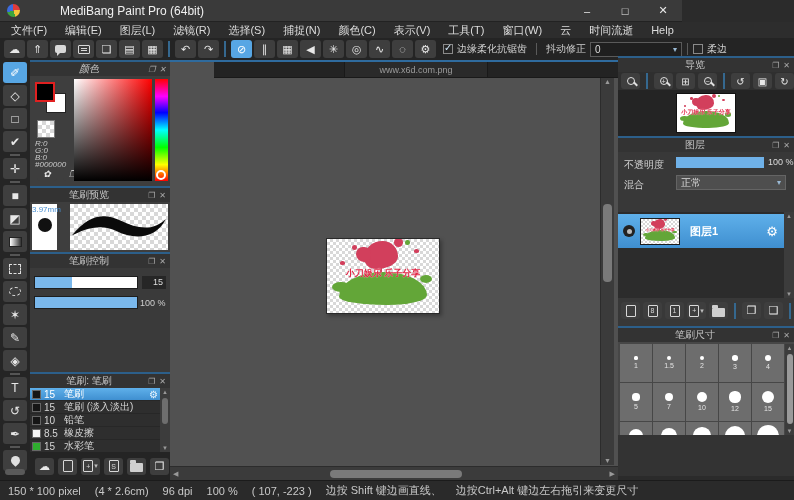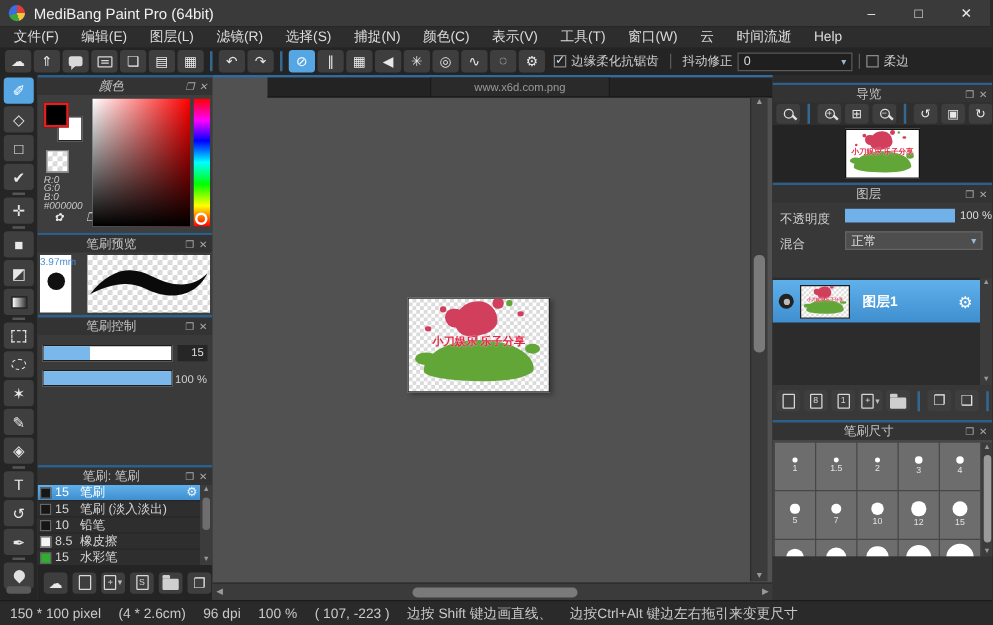--- a/index.html
+++ b/index.html
@@ -1,23 +1,23 @@
 <!DOCTYPE html>
 <html><head>
 <meta charset="utf-8">
 <style>
   * { margin:0; padding:0; box-sizing:border-box; }
   html,body { width:794px; height:500px; overflow:hidden; }
   body { position:relative; background:#2b2b2b; color:#ddd;
          font-family:"Liberation Sans", sans-serif; font-size:11px; }
 
   
-  #titlebar { position:absolute; left:0; top:0; width:792px; height:22px;
+  #titlebar { position:absolute; left:0; top:0; width:682px; height:22px;
     background:#3a3a3a; display:flex; align-items:center; padding-left:7px;
-    border-bottom:1px solid #222; }
+    border-bottom:1px solid #222;gap:33px; }
   .app-ico { width:13px; height:13px; border-radius:50%; margin-right:7px;
     background:conic-gradient(#e03c3c 0 25%,#f5c63c 25% 45%,#3ca53c 45% 70%,#3c6ce0 70% 100%); }
   #title { color:#f0f0f0; font-size:12px; }
   #wctrls { margin-left:auto; display:flex; height:100%; }
   .wbtn { width:38px; height:100%; display:flex; align-items:center; justify-content:center;
     color:#e8e8e8; font-size:11px; }
 
   
   #menubar { position:absolute; left:0; top:22px; width:794px; height:16px;
     background:#2d2d2d; display:flex; align-items:center; padding-left:2px; }
@@ -40,21 +40,21 @@
     font-size:10px; color:#cfe4f5; }
   .select { background:#1f1f1f; border:1px solid #5a5a5a; height:15px; width:92px;
     display:flex; align-items:center; padding:0 4px; font-size:10px; color:#ddd; }
   .select .caret { margin-left:auto; color:#9ab9d4; font-size:8px; }
 
   
   #toolscol { position:absolute; left:0; top:60px; width:30px; height:420px; background:#252525; }
   #leftpanel { position:absolute; left:30px; top:60px; width:140px; height:420px; background:#3a3a3a; }
   #canvasarea { position:absolute; left:170px; top:60px; width:448px; height:420px;
     background:#515151; border-top:2px solid #2f6b9e;padding-left:44px; }
-  #rightpanel { position:absolute; left:618px; top:66px; width:176px; height:420px; background:#333; }
+  #rightpanel { position:absolute; left:618px; top:56px; width:176px; height:420px; background:#333; }
   #statusbar { position:absolute; left:0; top:480px; width:794px; height:20px;
     background:#2a2a2a; border-top:1px solid #1b1b1b; display:flex; align-items:center;
     gap:14px; padding-left:8px; color:#c9c9c9; font-size:11px; white-space:nowrap; }
 
   
   .toolbtn { width:24px; height:21px; background:#3f3f3f; border-radius:3px; margin:2px auto;
     display:flex; align-items:center; justify-content:center; font-size:12px; color:#e8e8e8; }
   .toolbtn.sel { background:#57a6e4; color:#fff; }
   .tdiv { width:10px; height:2px; background:#555; margin:2px auto; }
   .tools-pill { position:absolute; bottom:5px; left:5px; width:20px; height:6px;

